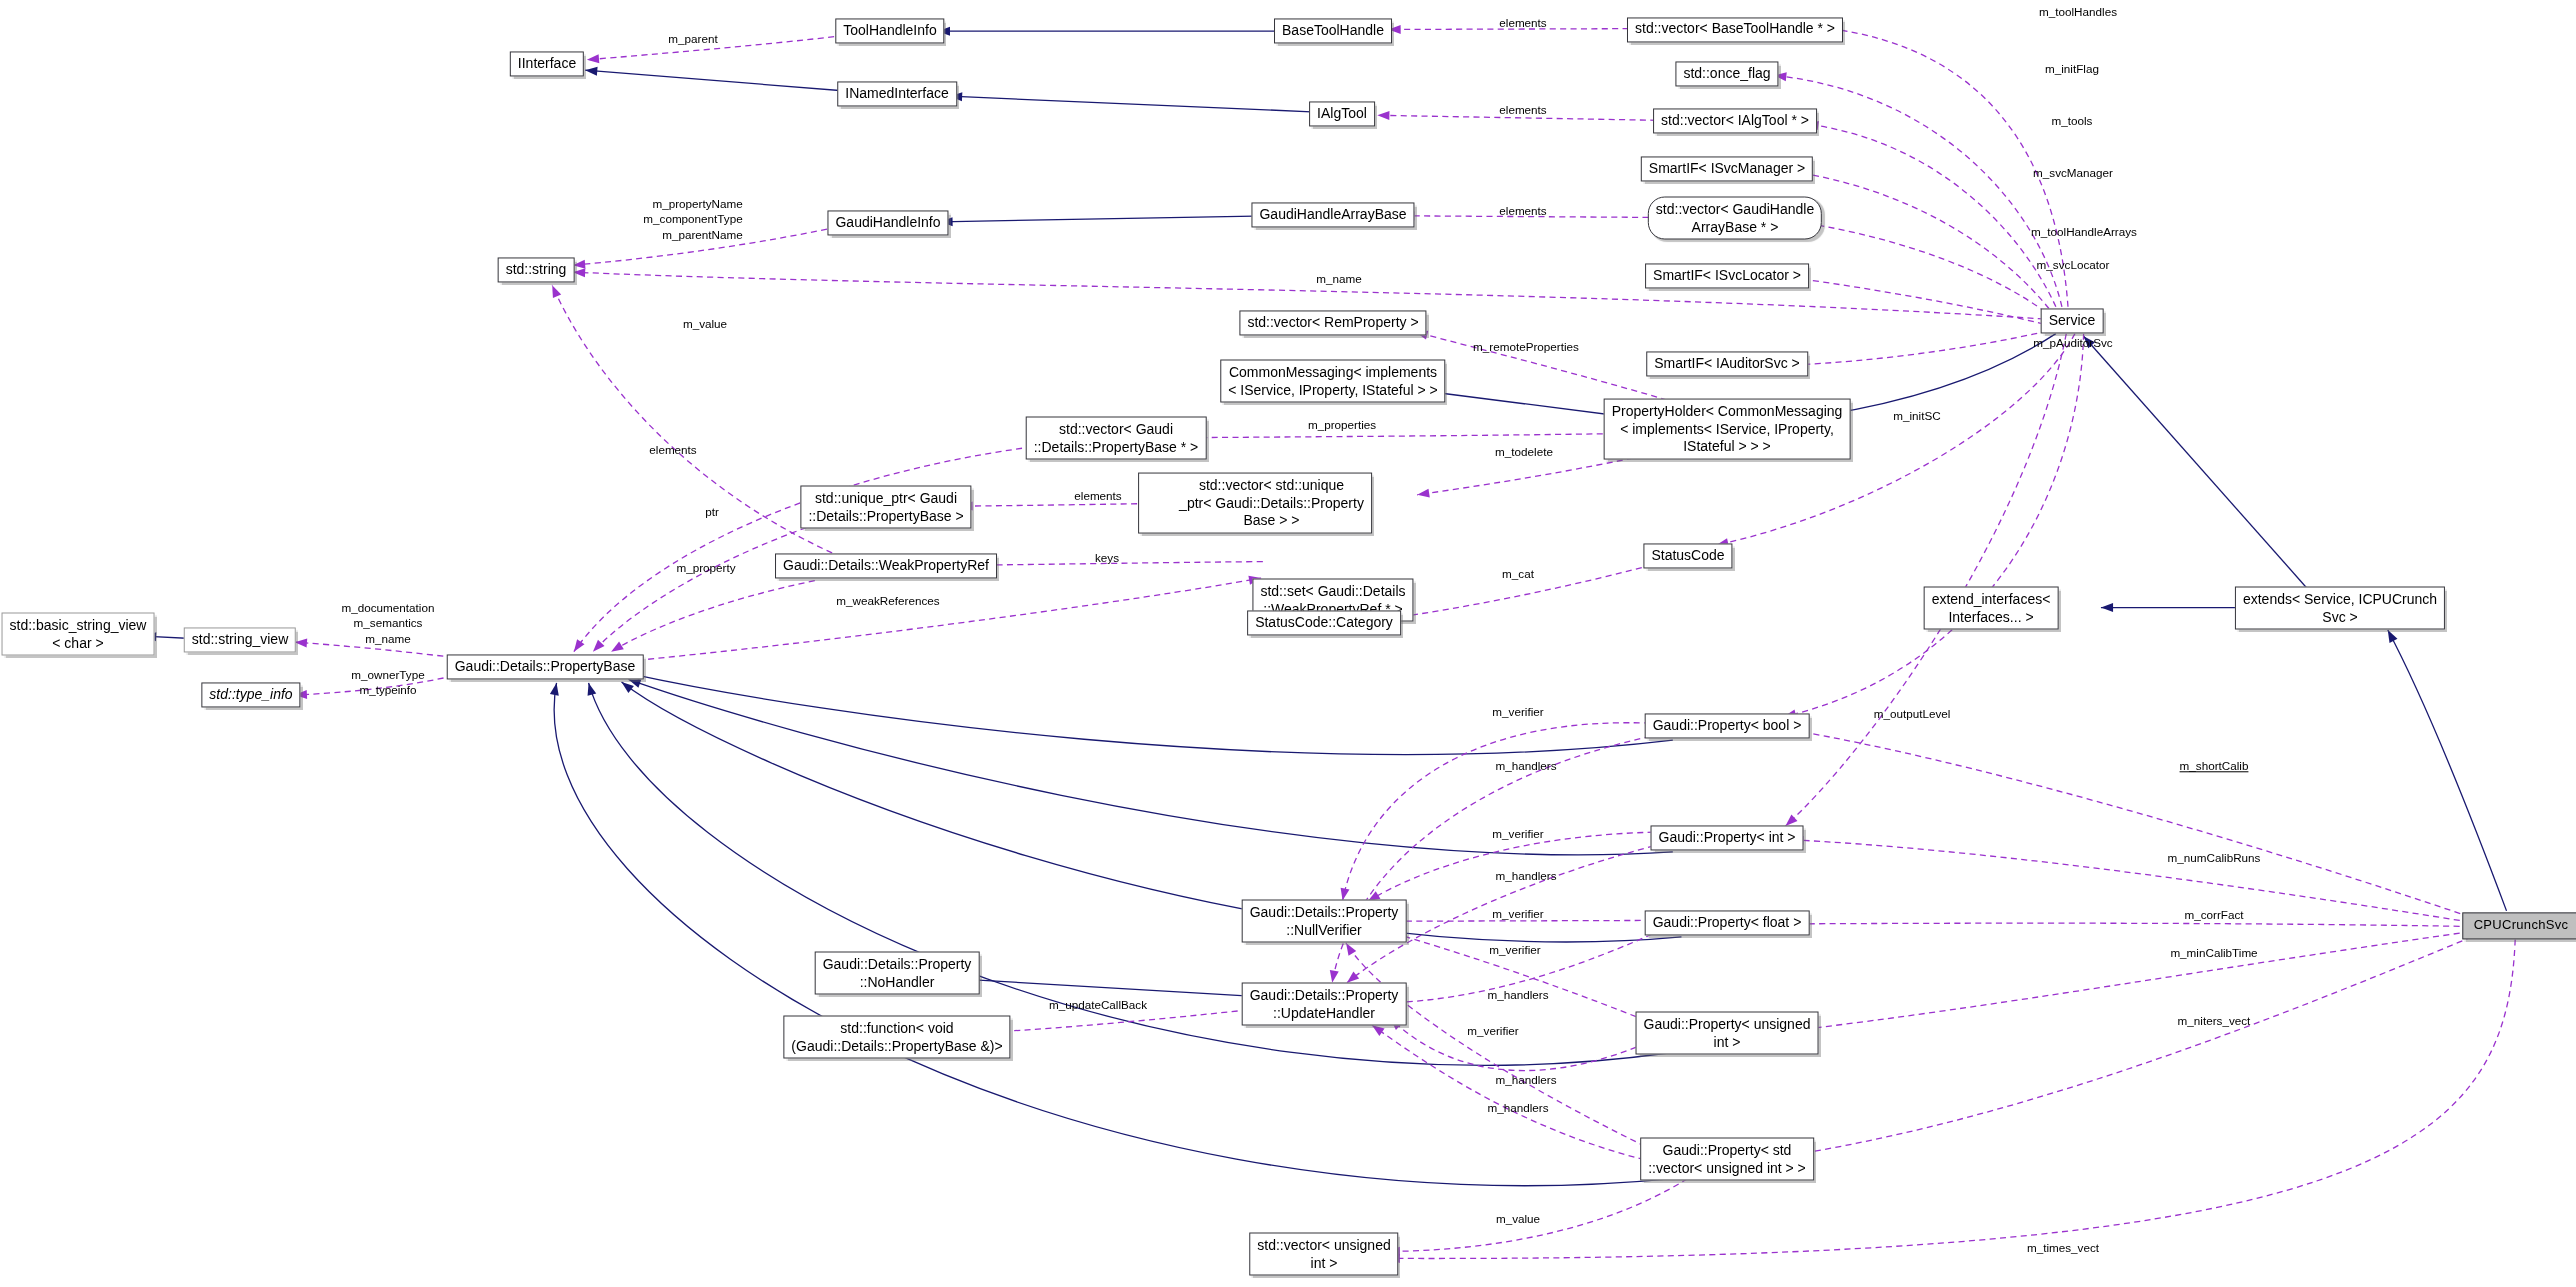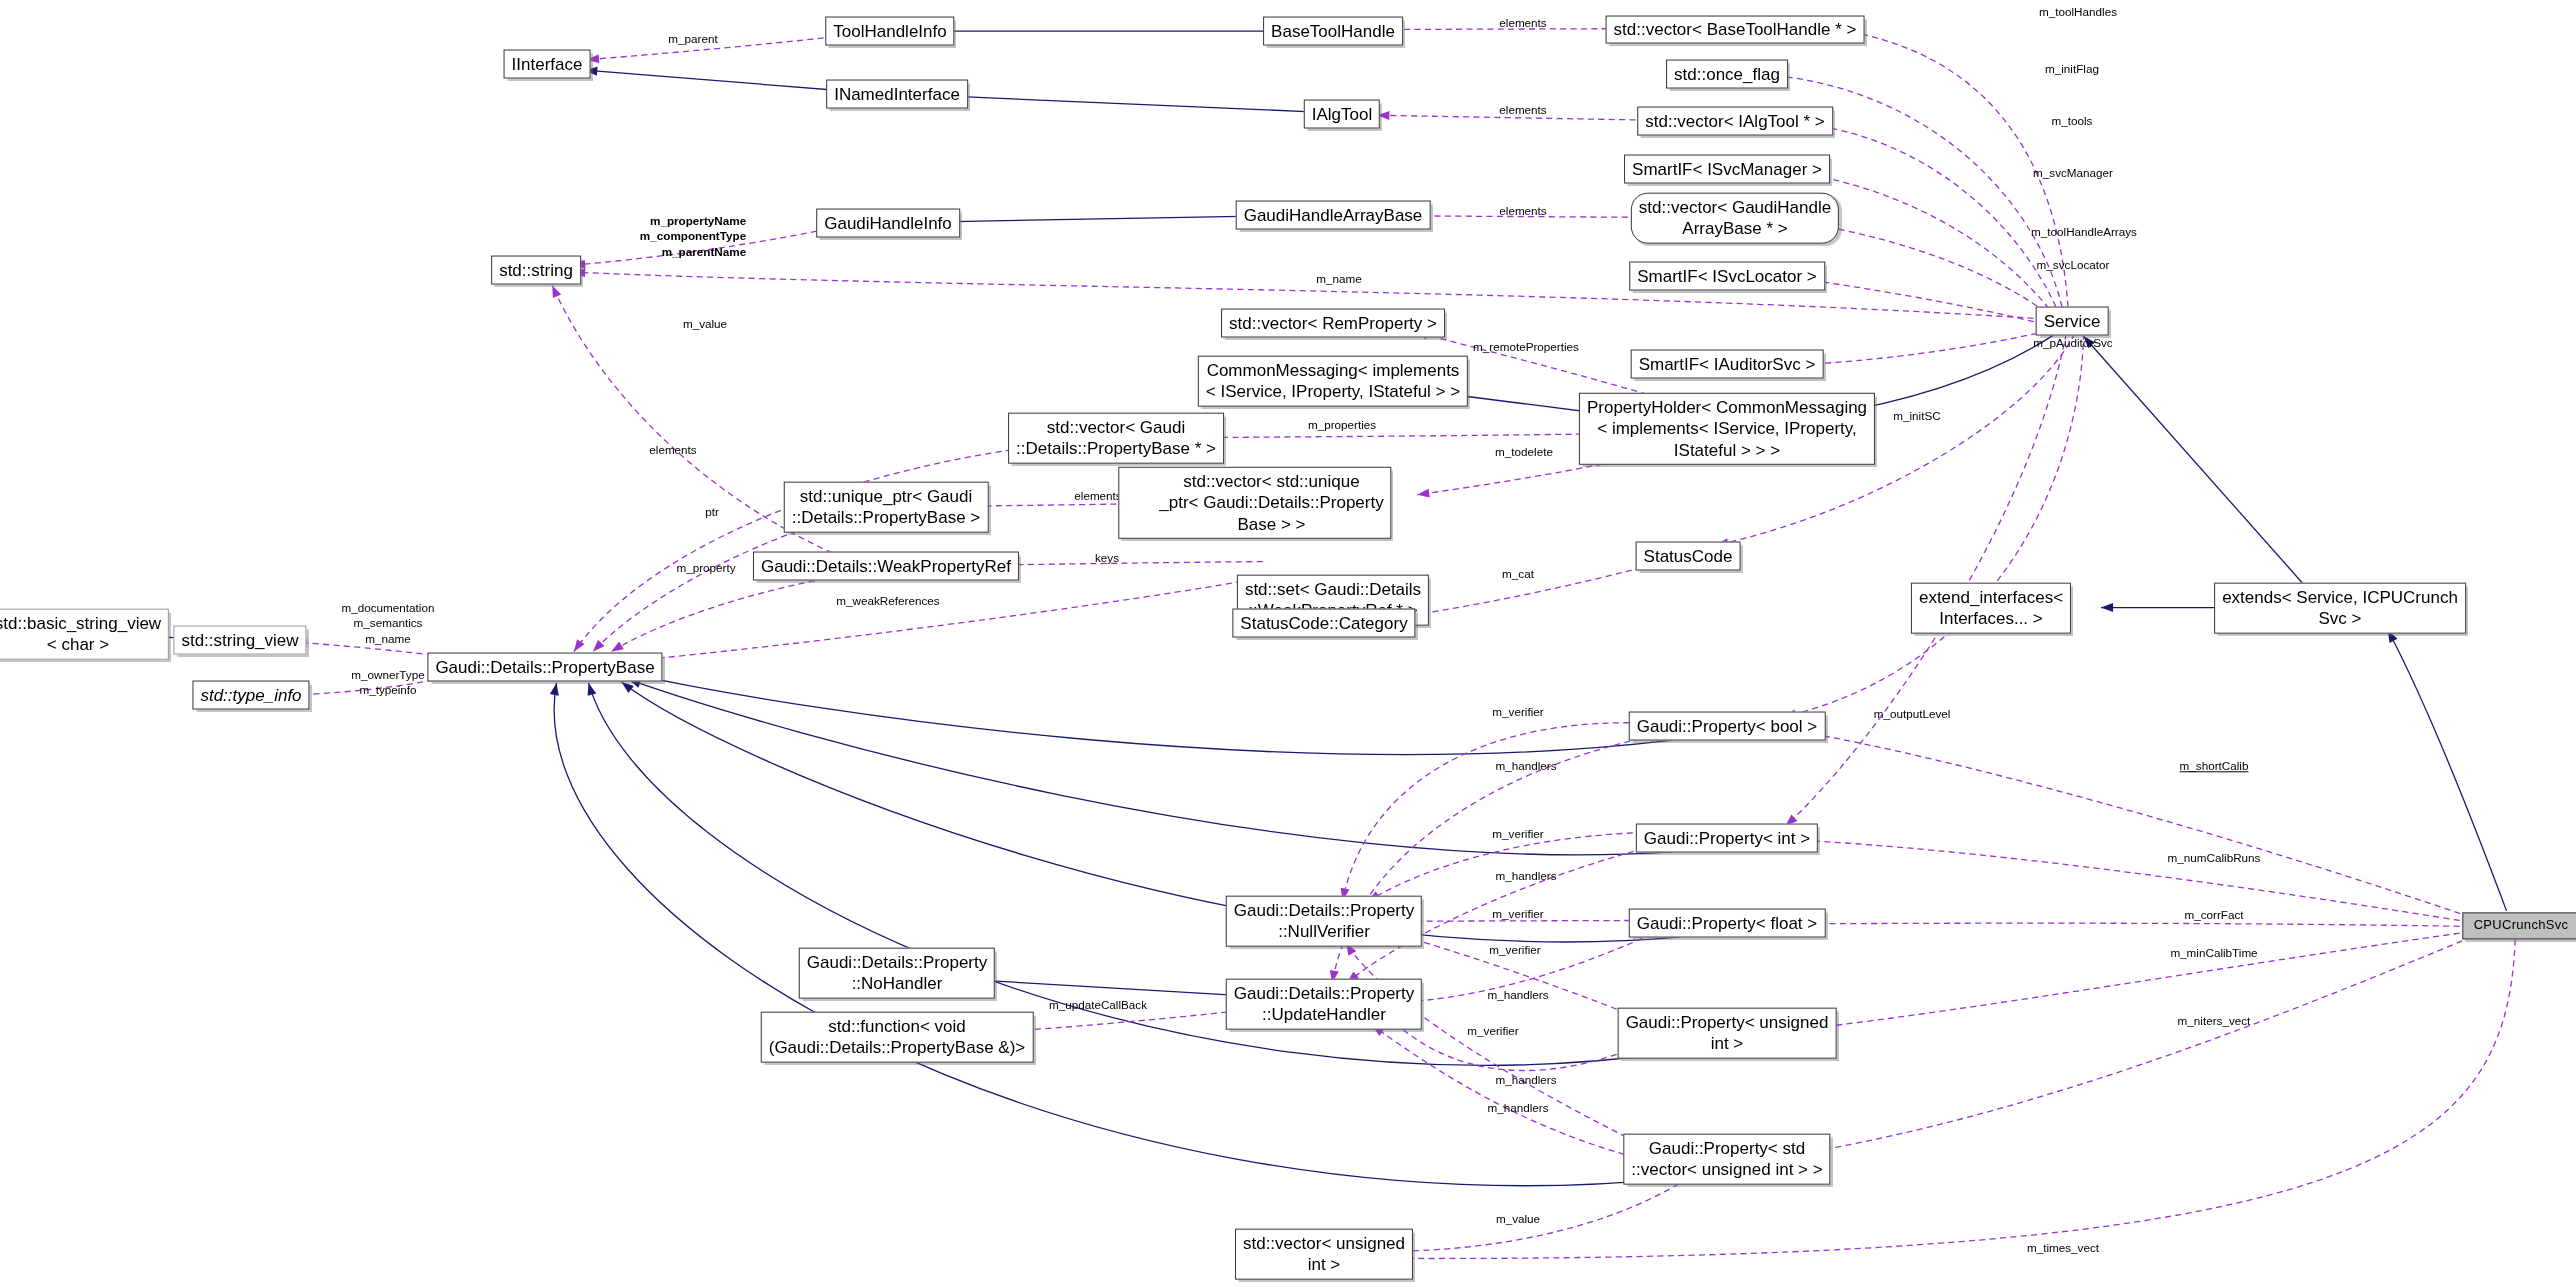--- a/index.html
+++ b/index.html
@@ -1,20 +1,20 @@
 <!DOCTYPE html>
 <html style="font-size:14px"><head>
 <meta charset="utf-8">
 <style>
   html,body{margin:0;padding:0;background:#fff;}
   #canvas{position:relative;width:2576px;height:1287px;background:#fff;overflow:hidden;
           font-family:"Liberation Sans",sans-serif;}
   #edges{position:absolute;left:0;top:0;width:2576px;height:1287px;}
   .node{position:absolute;transform:translate(-50%,-50%);background:#fff;
-        border:1.2px solid #35353b;padding:2.6px 7px;font-size:17px;line-height:1.28;
+        border:1.2px solid #35353b;padding:2.6px 7px;font-size:14px;line-height:1.28;
         text-align:center;white-space:pre;color:#000;
         box-shadow:2.2px 2.2px 0.9px rgba(100,100,100,.38);z-index:2;cursor:pointer;}
   .node.ext{border-color:#989898;}
   .node.main{background:#bfbfbf;font-size:13px;padding:4.3px 10.4px;letter-spacing:0.3px;}
   .elabel{position:absolute;transform:translate(-50%,-50%);font-size:11.7px;line-height:1.32;
           white-space:pre;text-align:center;color:#000;z-index:1;}
   .elabel.right{text-align:right;}
 </style>
 </head>
 <body>
@@ -212,21 +212,21 @@
     <div class="node main" style="left: 2521px; top: 926px;">CPUCrunchSvc</div>
     <div class="elabel" style="left: 693px; top: 39px;">m_parent</div>
     <div class="elabel" style="left: 1523px; top: 22.5px;">elements</div>
     <div class="elabel" style="left: 2078px; top: 12px;">m_toolHandles</div>
     <div class="elabel" style="left: 2072px; top: 69px;">m_initFlag</div>
     <div class="elabel" style="left: 1523px; top: 110px;">elements</div>
     <div class="elabel" style="left: 2072px; top: 121px;">m_tools</div>
     <div class="elabel" style="left: 2073px; top: 173px;">m_svcManager</div>
     <div class="elabel" style="left: 1523px; top: 211px;">elements</div>
     <div class="elabel" style="left: 2084px; top: 232px;">m_toolHandleArrays</div>
-    <div class="elabel right" style="left: 693px; top: 236px; font-weight: bold;">m_propertyName
+    <div class="elabel right" style="left: 693px; top: 219px;">m_propertyName
 m_componentType
 m_parentName</div>
     <div class="elabel" style="left: 1339px; top: 279px;">m_name</div>
     <div class="elabel" style="left: 2073px; top: 265px;">m_svcLocator</div>
     <div class="elabel" style="left: 2073px; top: 343px;">m_pAuditorSvc</div>
     <div class="elabel" style="left: 1526px; top: 347px;">m_remoteProperties</div>
     <div class="elabel" style="left: 1342px; top: 425px;">m_properties</div>
     <div class="elabel" style="left: 1524px; top: 452px;">m_todelete</div>
     <div class="elabel" style="left: 1917px; top: 416px;">m_initSC</div>
     <div class="elabel" style="left: 1518px; top: 574px;">m_cat</div>

